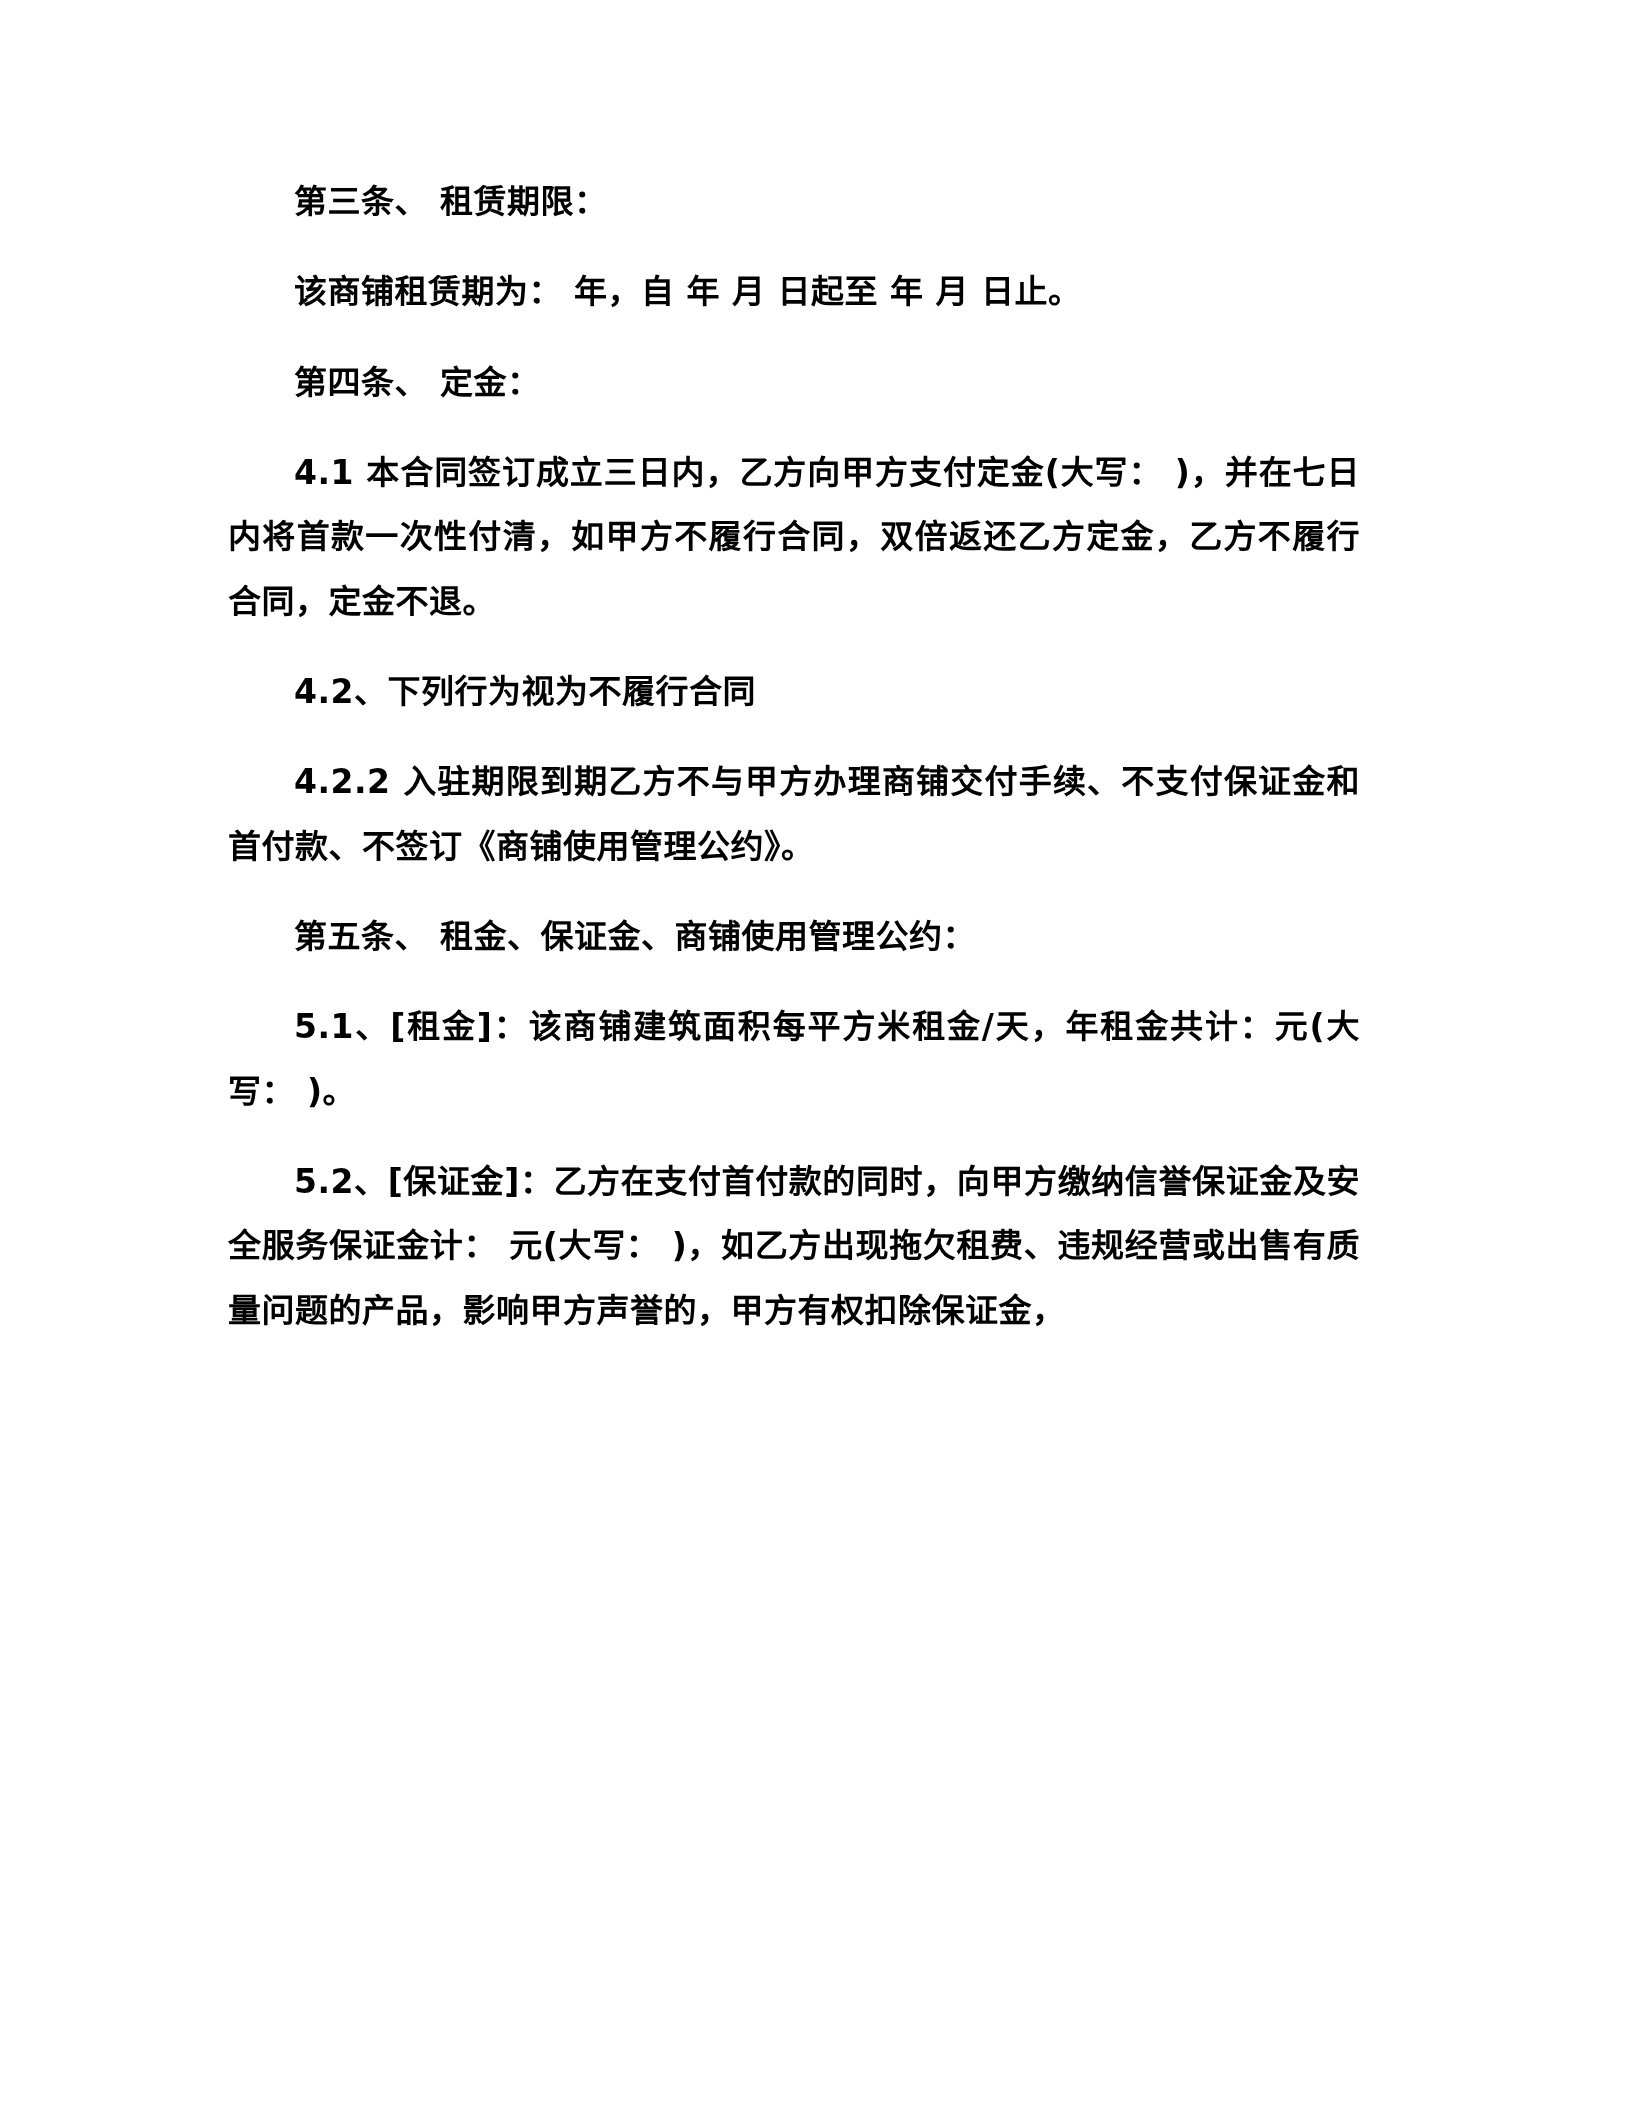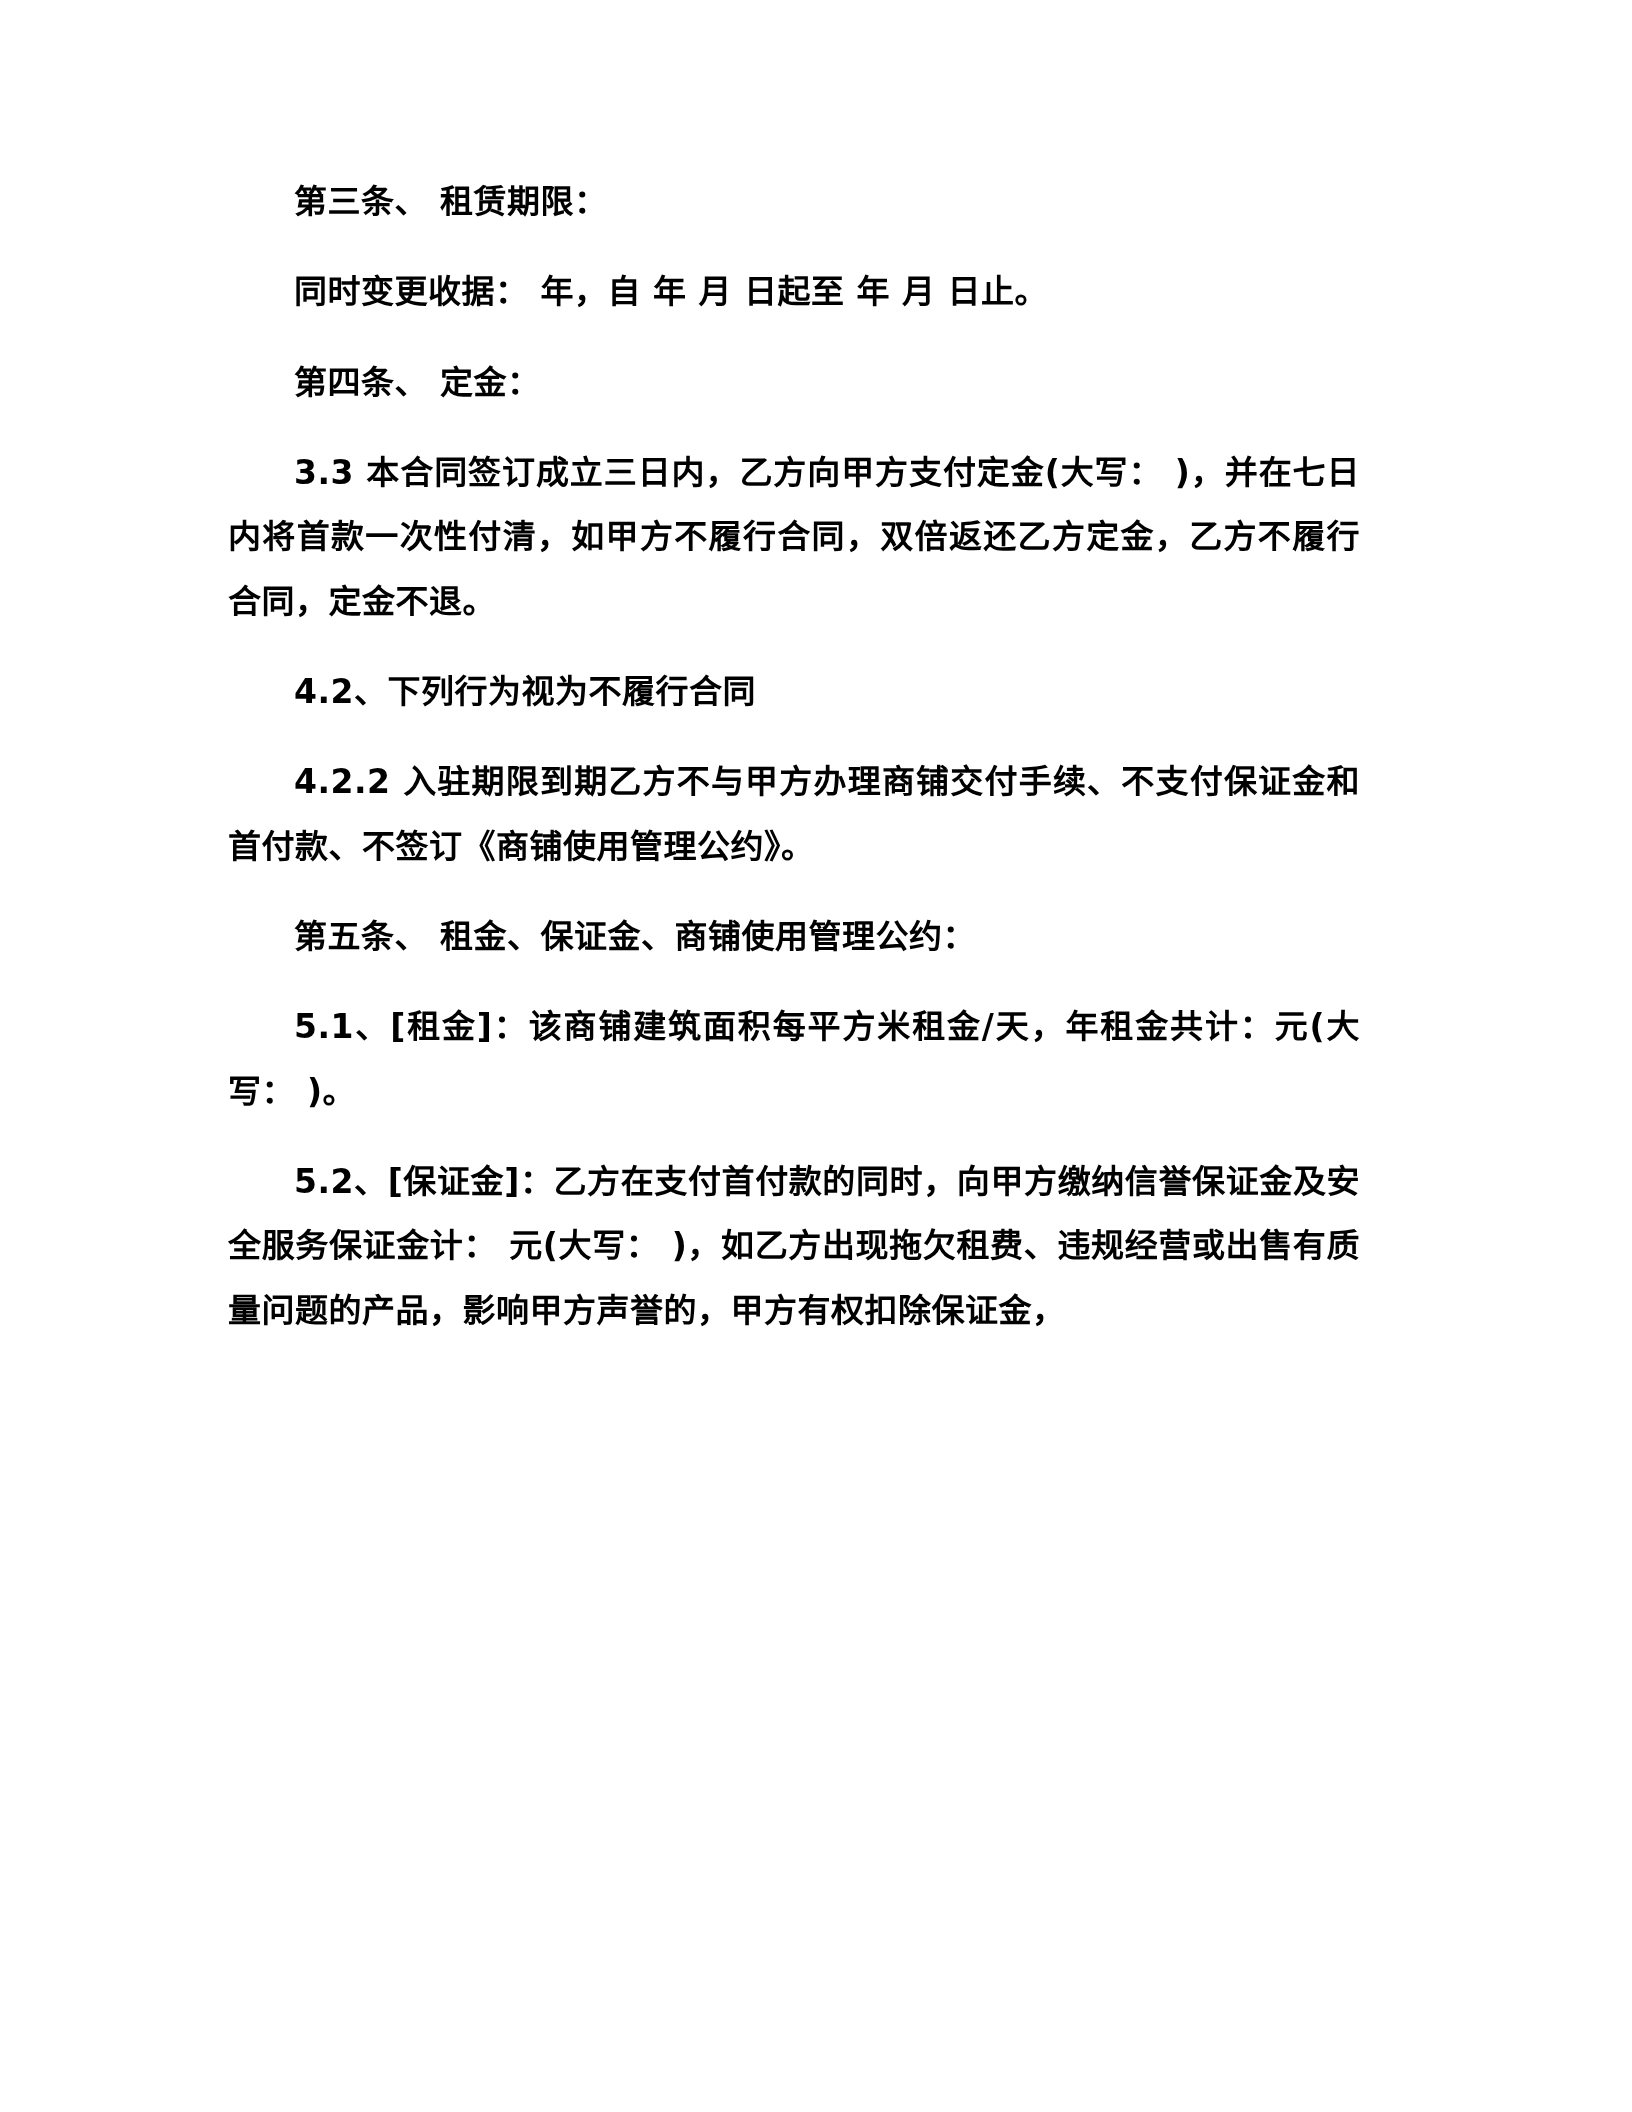--- a/index.html
+++ b/index.html
@@ -44,25 +44,25 @@
   }
 </style>
 </head>
 <body>
 
 <div class="page">
   <div class="doc-body">
 
     <p class="para indent">第三条、 租赁期限：</p>
 
-    <p class="para indent">同时变更收据： 年，自 年 月 日起至 年 月 日止。</p>
+    <p class="para indent">该商铺租赁期为： 年，自 年 月 日起至 年 月 日止。</p>
 
     <p class="para indent">第四条、 定金：</p>
 
-    <p class="para indent">3.3 本合同签订成立三日内，乙方向甲方支付定金(大写： )，并在七日内将首款一次性付清，如甲方不履行合同，双倍返还乙方定金，乙方不履行合同，定金不退。</p>
+    <p class="para indent">4.1 本合同签订成立三日内，乙方向甲方支付定金(大写： )，并在七日内将首款一次性付清，如甲方不履行合同，双倍返还乙方定金，乙方不履行合同，定金不退。</p>
 
     <p class="para indent">4.2、下列行为视为不履行合同</p>
 
 
     <p class="para indent">4.2.2 入驻期限到期乙方不与甲方办理商铺交付手续、不支付保证金和首付款、不签订《商铺使用管理公约》。</p>
 
 
     <p class="para indent">第五条、 租金、保证金、商铺使用管理公约：</p>
 
     <p class="para indent">5.1、[租金]：该商铺建筑面积每平方米租金/天，年租金共计：元(大写： )。</p>

